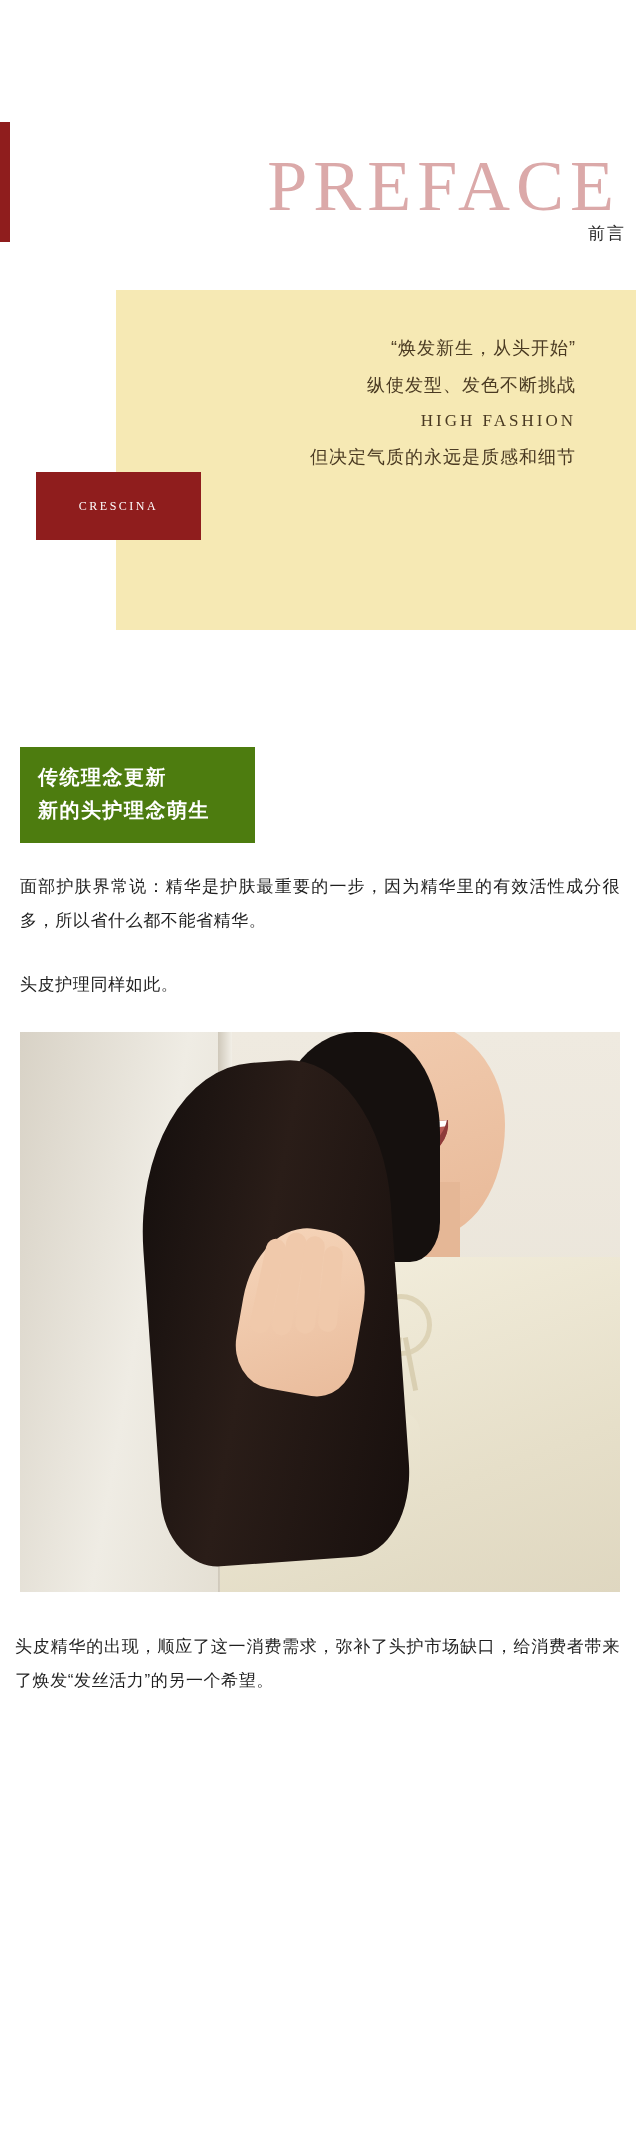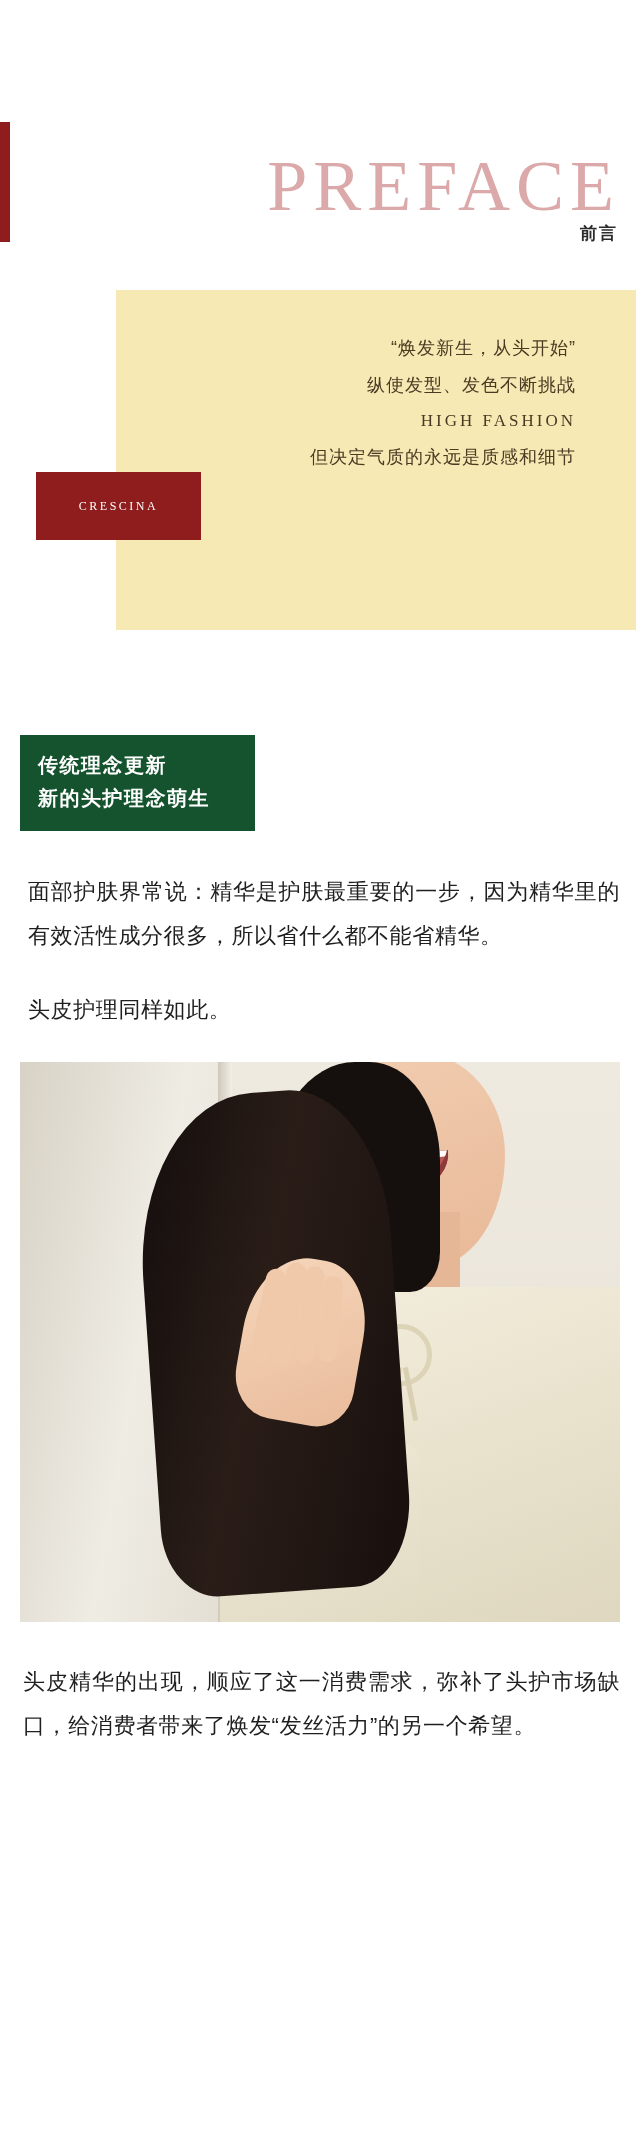--- a/index.html
+++ b/index.html
@@ -36,24 +36,24 @@
     top: 150px;
     text-align: right;
     font-family: "Liberation Serif", serif;
     font-size: 72px;
     letter-spacing: 6px;
     color: #dba9a9;
     line-height: 1;
   }
   .preface-sub {
     position: absolute;
-    right: 22px;
+    right: 14px;
     top: 222px;
     font-size: 17px;
-    font-weight: bold;
+    font-weight: normal;
     letter-spacing: 2px;
     color: #2b2b2b;
   }
 
   
   .quote-wrap {
     position: relative;
     height: 420px;
     margin-left: 16px;
   }
@@ -101,41 +101,41 @@
 
   
   .banner-wrap {
     position: relative;
     height: 135px;
     margin-top: 65px;
   }
   .banner {
     position: absolute;
     left: 20px;
-    top: 0;
+    top: 12px;
     width: 235px;
-    background: #14532d;
+    background: #4d7c0f;
     color: #ffffff;
     padding: 14px 18px 16px 18px;
     box-sizing: border-box;
   }
   .banner-line {
     font-size: 20px;
     font-weight: bold;
     letter-spacing: 1.5px;
     line-height: 1.65;
   }
 
   
   .body-wrap {
     padding: 0 20px;
   }
   p.para {
-    margin: 0 0 30px 8px;
-    font-size: 22px;
+    margin: 0 0 30px 0;
+    font-size: 17px;
     line-height: 2.0;
     letter-spacing: 0.6px;
     color: #1f1f1f;
     text-align: justify;
   }
 
   
   .photo {
     position: relative;
     margin: 20px 20px 0 20px;

